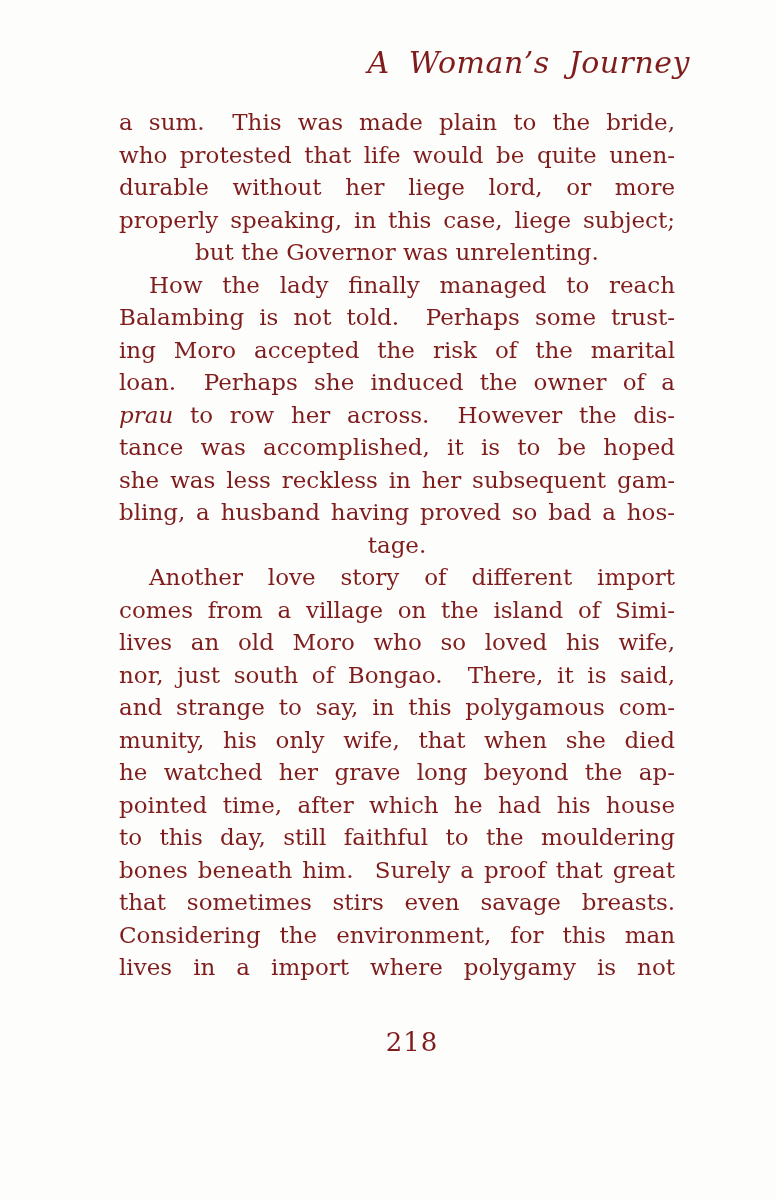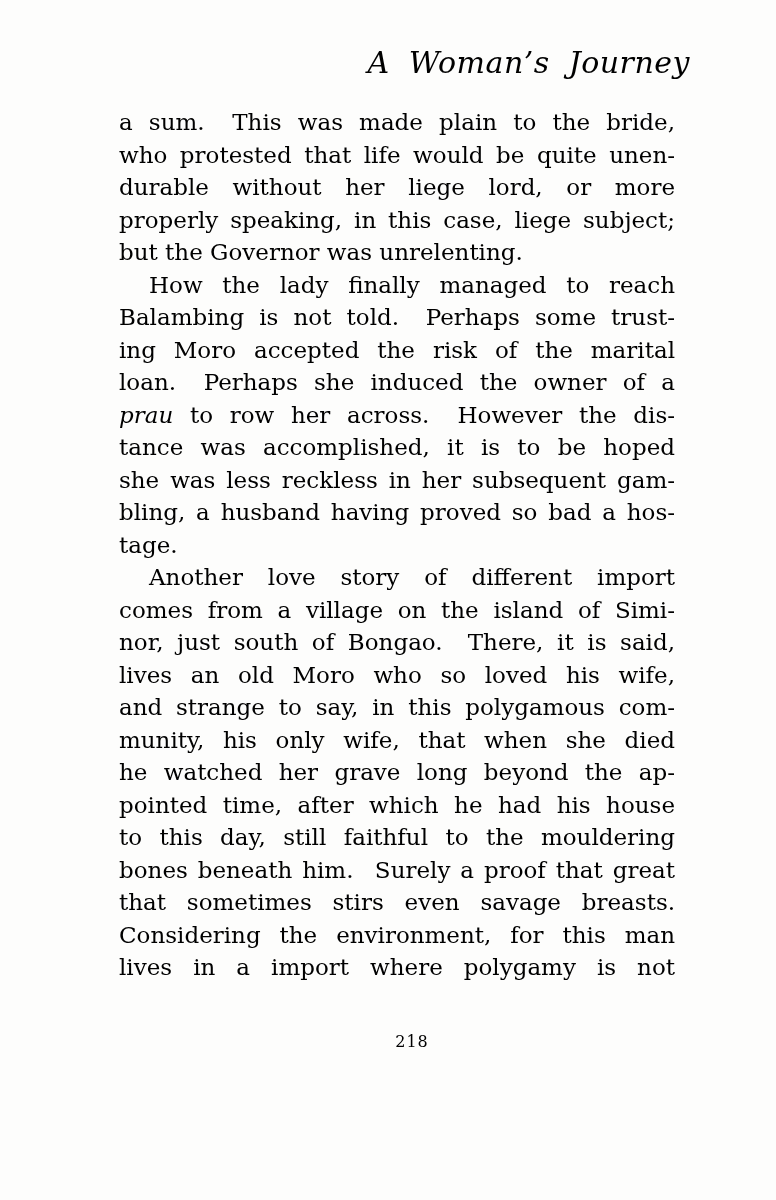--- a/index.html
+++ b/index.html
@@ -2,21 +2,21 @@
 <html><head>
 <meta charset="utf-8">
 <style>
   * { margin: 0; padding: 0; box-sizing: border-box; }
   html, body { width: 776px; height: 1200px; background: #ffffff; }
   .page {
     position: relative;
     width: 776px;
     height: 1200px;
     background: #fdfdfc;
-    color: #000000;
+    color: #7f1d1d;
     font-family: "DejaVu Serif", serif;
     overflow: hidden;
   }
   .running-header {
     position: absolute;
     top: 44px;
     left: 134px;
     width: 556px;
     text-align: right;
     font-style: italic;
@@ -30,35 +30,35 @@
     top: 106px;
     left: 119px;
     width: 556px;
     overflow: hidden;
   }
   .line {
     font-size: 23px;
     line-height: 32.5px;
     height: 32.5px;
     white-space: normal;
-    text-align: left;
+    text-align: center;
   }
   .line.j {
     text-align: justify;
     text-align-last: justify;
   }
   .line.ind { text-indent: 30px; }
   .it { font-style: italic; }
   .page-number {
     position: absolute;
     top: 1028px;
     left: 134px;
     width: 556px;
     text-align: center;
-    font-size: 16px;
+    font-size: 26px;
     line-height: 28px;
     letter-spacing: 1px;
   }
 </style>
 </head>
 <body>
 
 <div class="page">
   <div class="running-header">A Woman’s Journey</div>
 
@@ -72,22 +72,22 @@
       <div class="line j"><span class="">Balambing is not told.  Perhaps some trust-</span></div>
       <div class="line j"><span class="">ing Moro accepted the risk of the marital</span></div>
       <div class="line j"><span class="">loan.  Perhaps she induced the owner of a</span></div>
       <div class="line j"><span class="it">prau</span><span class=""> to row her across.  However the dis-</span></div>
       <div class="line j"><span class="">tance was accomplished, it is to be hoped</span></div>
       <div class="line j"><span class="">she was less reckless in her subsequent gam-</span></div>
       <div class="line j"><span class="">bling, a husband having proved so bad a hos-</span></div>
       <div class="line"><span class="">tage.</span></div>
       <div class="line j ind"><span class="">Another love story of different import</span></div>
       <div class="line j"><span class="">comes from a village on the island of Simi-</span></div>
+      <div class="line j"><span class="">lives an old Moro who so loved his wife,</span></div>
       <div class="line j"><span class="">nor, just south of Bongao.  There, it is said,</span></div>
-      <div class="line j"><span class="">lives an old Moro who so loved his wife,</span></div>
       <div class="line j"><span class="">and strange to say, in this polygamous com-</span></div>
       <div class="line j"><span class="">munity, his only wife, that when she died</span></div>
       <div class="line j"><span class="">he watched her grave long beyond the ap-</span></div>
       <div class="line j"><span class="">pointed time, after which he had his house</span></div>
       <div class="line j"><span class="">to this day, still faithful to the mouldering</span></div>
       <div class="line j"><span class="">bones beneath him.  Surely a proof that great</span></div>
       <div class="line j"><span class="">that sometimes stirs even savage breasts.</span></div>
       <div class="line j"><span class="">Considering the environment, for this man</span></div>
       <div class="line j"><span class="">lives in a import where polygamy is not</span></div>
     </div>

